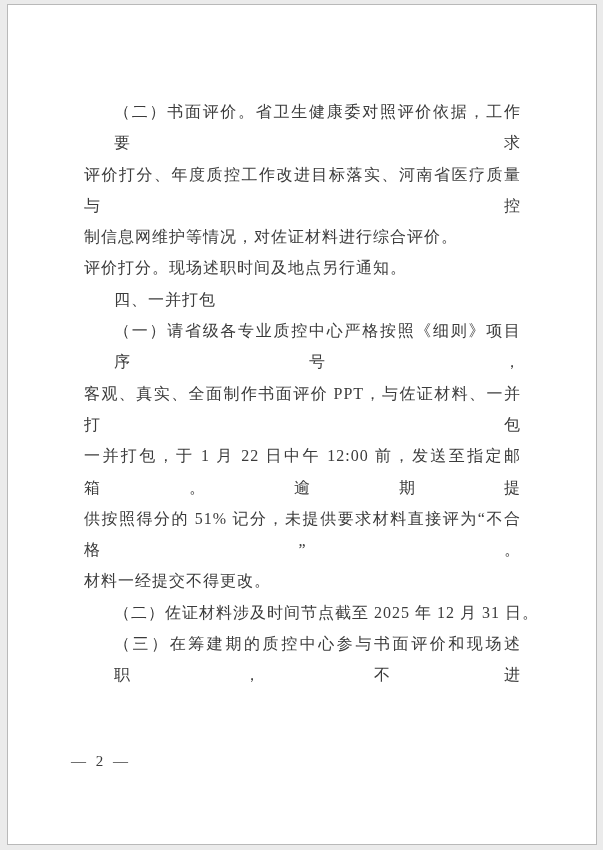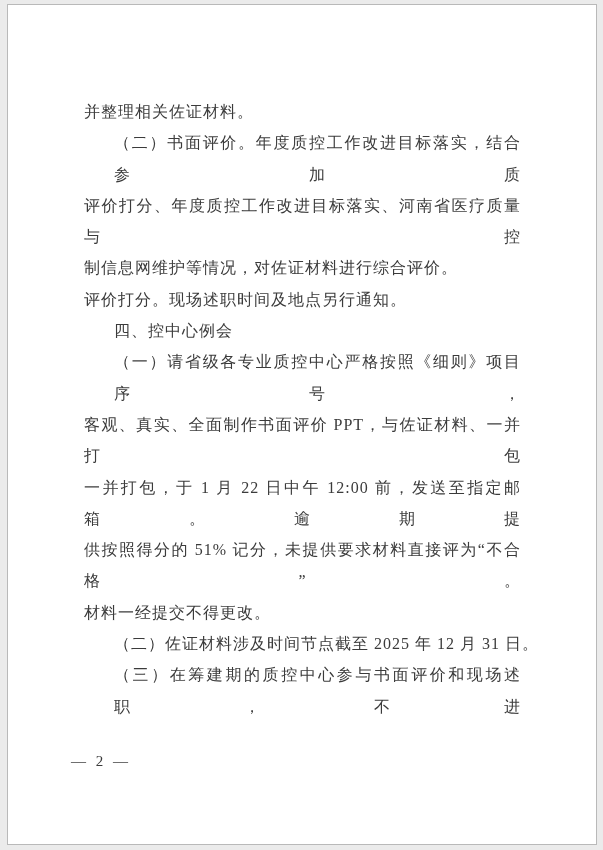--- a/index.html
+++ b/index.html
@@ -60,26 +60,25 @@
     letter-spacing: 3px;
     color: #3b3b3b;
   }
 </style>
 </head>
 <body>
 
 <div class="stage">
   <div class="page">
     <div class="textblock">
-        <div class="line"><span>并整理相关佐证材料。</span></div>
-        <div class="line indent fill"><span>（二）</span><b>书面评价。</b><span>年度质控工作改进目标落实，结合参加质</span></div>
+        <div class="line indent fill"><span>（二）</span><b>书面评价。</b><span>省卫生健康委对照评价依据，工作要求</span></div>
         <div class="line fill"><span>评价打分、年度质控工作改进目标落实、河南省医疗质量与控</span></div>
         <div class="line"><span>制信息网维护等情况，对佐证材料进行综合评价。</span></div>
         <div class="line"><span>评价打分。现场述职时间及地点另行通知。</span></div>
-        <div class="line indent"><b>四、控中心例会</b></div>
+        <div class="line indent"><b>四、一并打包</b></div>
         <div class="line indent fill"><span>（一）请省级各专业质控中心严格按照《细则》项目序号，</span></div>
         <div class="line fill"><span>客观、真实、全面制作书面评价 PPT，与佐证材料、一并打包</span></div>
         <div class="line fill"><span>一并打包，于 1 月 22 日中午 12:00 前，发送至指定邮箱。逾期提</span></div>
         <div class="line fill"><span>供按照得分的 51% 记分，未提供要求材料直接评为“不合格”。</span></div>
         <div class="line"><span>材料一经提交不得更改。</span></div>
         <div class="line indent"><span>（二）佐证材料涉及时间节点截至 2025 年 12 月 31 日。</span></div>
         <div class="line indent fill"><span>（三）在筹建期的质控中心参与书面评价和现场述职，不进</span></div>
         <div class="line"></div>
       </div>
     <div class="footer">— 2 —</div>

